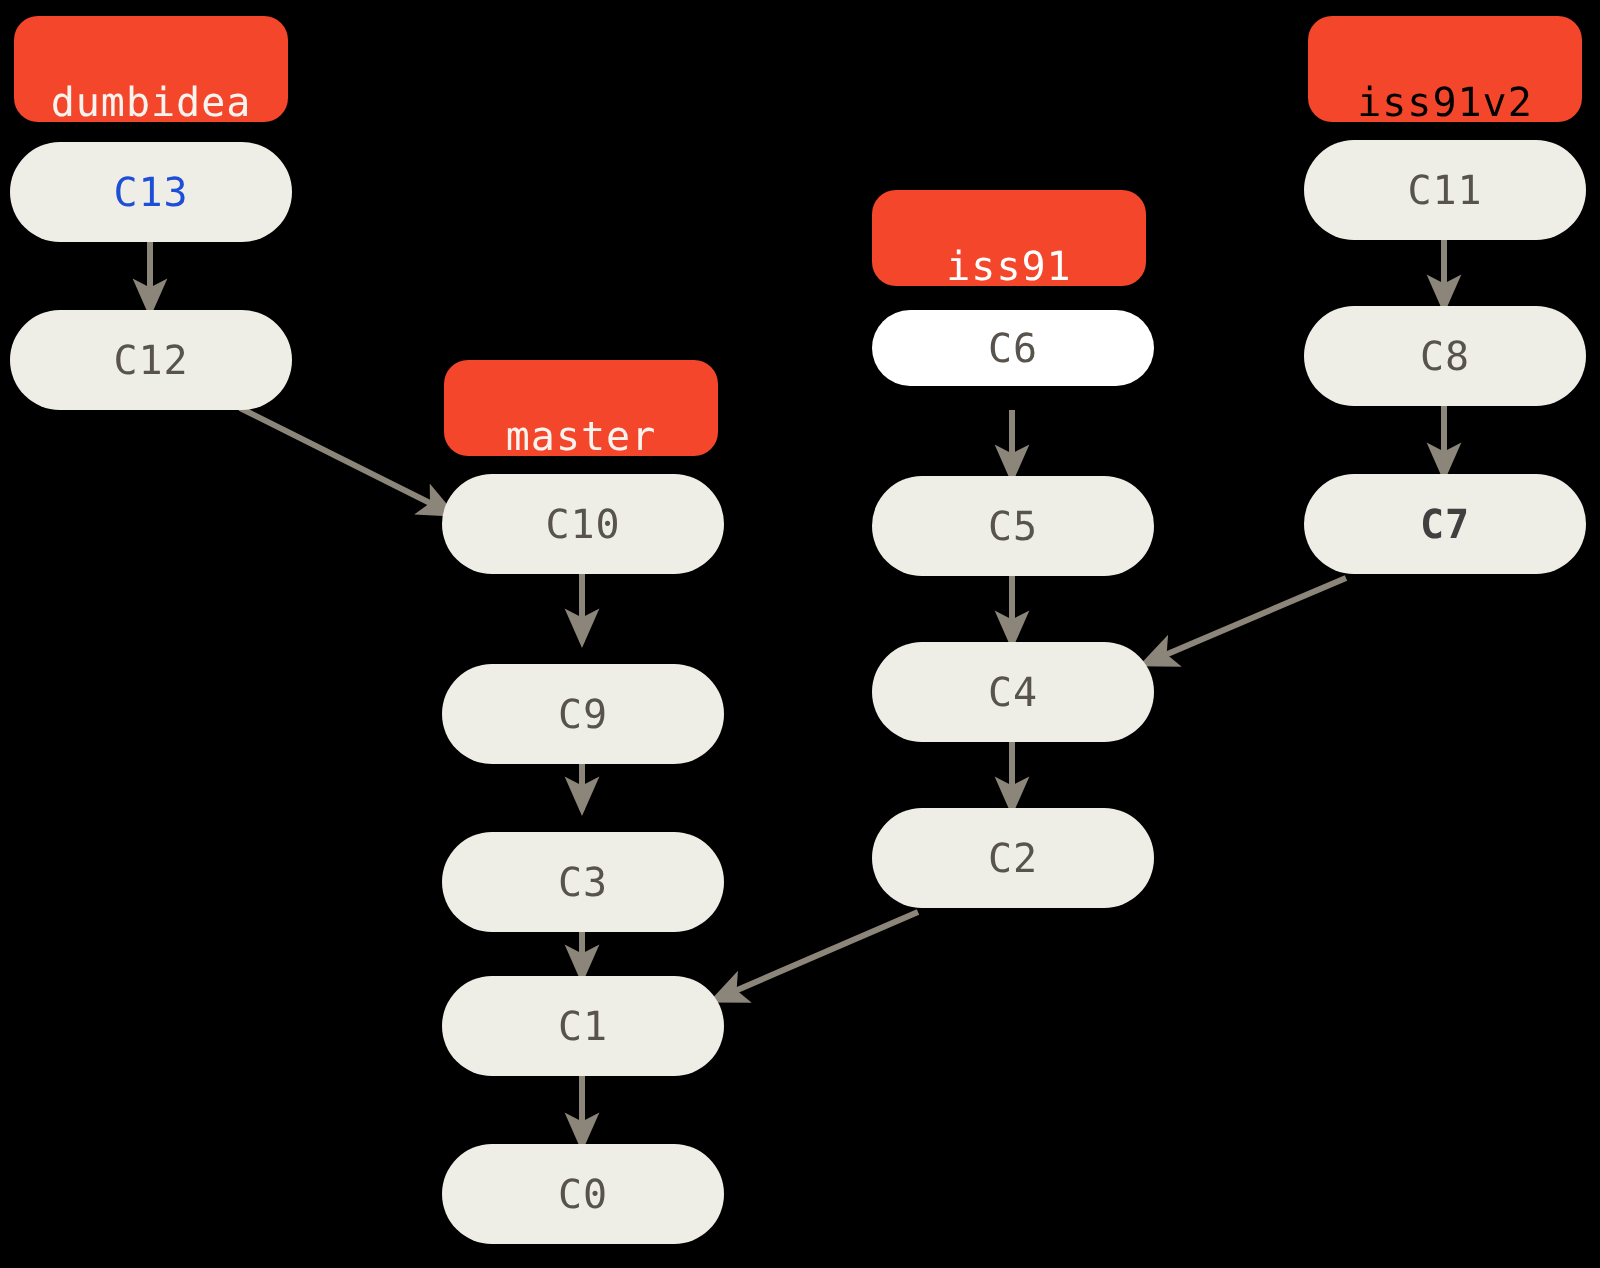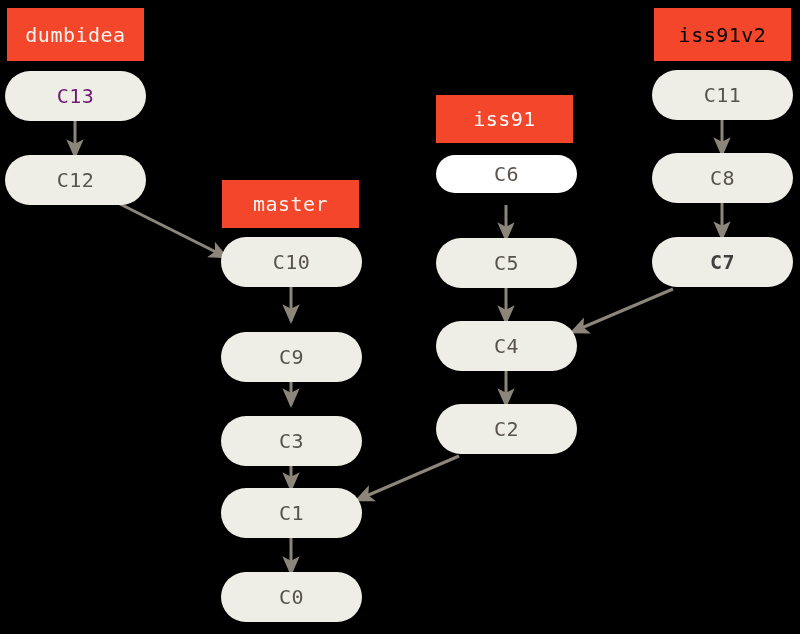--- a/index.html
+++ b/index.html
@@ -38,23 +38,23 @@
     font-size: 20px;
     color: #58544D;
     letter-spacing: 0.5px;
     line-height: 1;
     user-select: none;
   }
   .branch-tag {
     position: absolute;
     box-sizing: border-box;
     background: #F4462B;
-    border-radius: 0;
+    border-radius: 12px;
     display: flex;
-    align-items: center;
+    align-items: flex-end;
     justify-content: center;
   }
   .branch-tag-label {
     font-family: "DejaVu Sans Mono", "Liberation Mono", monospace;
     font-size: 20px;
     color: #F7F4EF;
     letter-spacing: 0.5px;
     line-height: 1;
     user-select: none;
   }
@@ -96,21 +96,21 @@
       </div>
       <div class="branch-tag" style="left: 436px; top: 95px; width: 137px; height: 48px; background: rgb(244, 70, 43);">
         <span class="branch-tag-label" style="color: #ffffff;">iss91</span>
       </div>
       <div class="branch-tag" style="left: 654px; top: 8px; width: 137px; height: 53px; background: rgb(244, 70, 43);">
         <span class="branch-tag-label" style="color: #000000;">iss91v2</span>
       </div>
     </div>
   <div id="commits-group">
       <div class="commit-node" style="left: 5px; top: 71px; width: 141px; height: 50px; background: rgb(239, 238, 230);">
-        <span class="commit-label" style="color: #701a75;">C13</span>
+        <span class="commit-label" style="color: #1d4ed8;">C13</span>
       </div>
       <div class="commit-node" style="left: 5px; top: 155px; width: 141px; height: 50px; background: rgb(239, 238, 230);">
         <span class="commit-label" style="color: rgb(88, 84, 77);">C12</span>
       </div>
       <div class="commit-node" style="left: 221px; top: 237px; width: 141px; height: 50px; background: rgb(239, 238, 230);">
         <span class="commit-label" style="color: rgb(88, 84, 77);">C10</span>
       </div>
       <div class="commit-node" style="left: 221px; top: 332px; width: 141px; height: 50px; background: rgb(239, 238, 230);">
         <span class="commit-label" style="color: rgb(88, 84, 77);">C9</span>
       </div>

